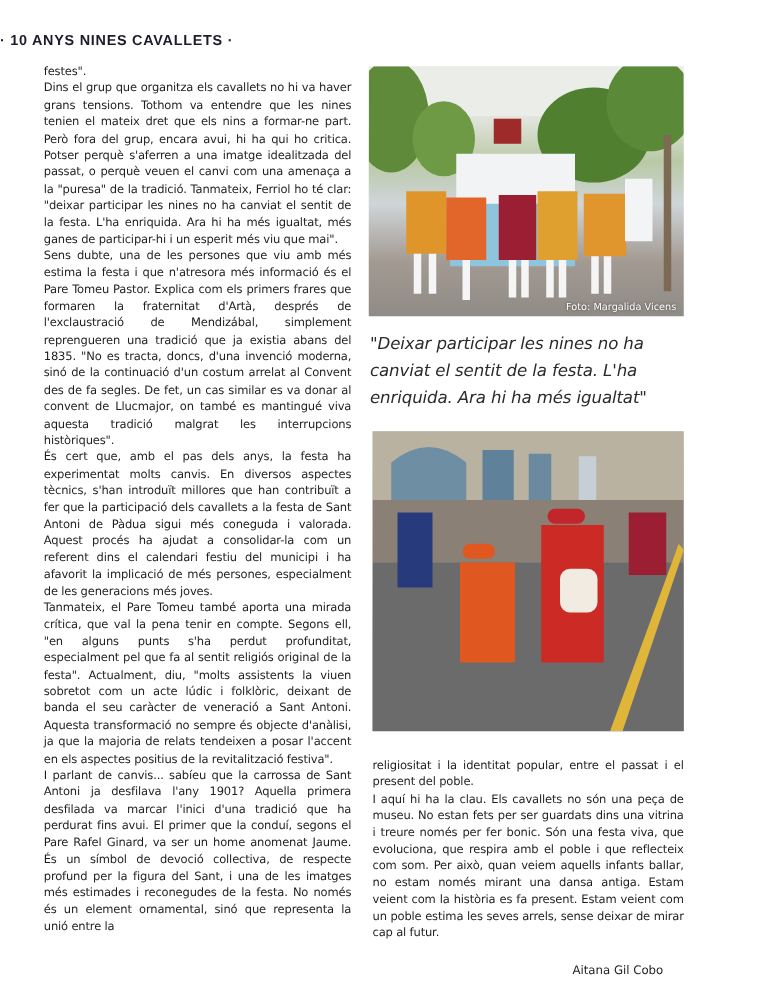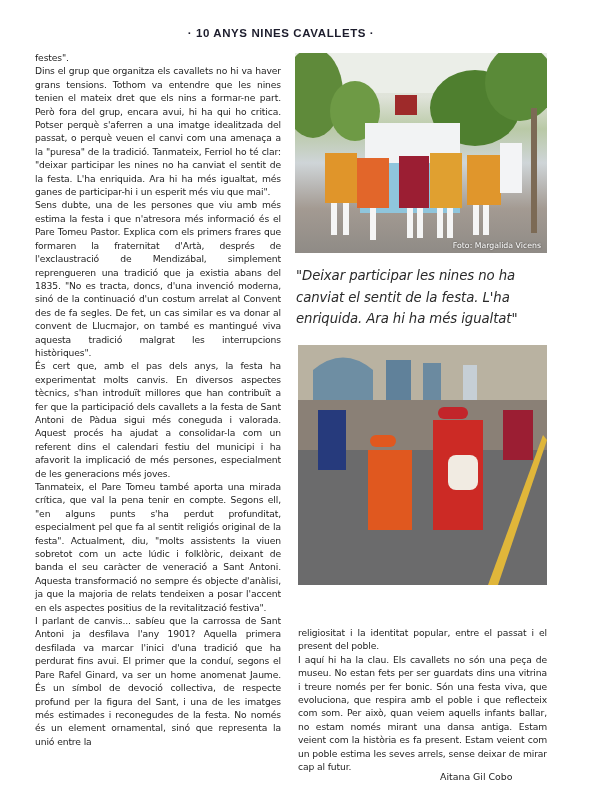--- a/index.html
+++ b/index.html
@@ -1,37 +1,37 @@
 <!DOCTYPE html>
 <html><head>
 <meta charset="utf-8">
 <style>
   html, body { margin:0; padding:0; background:#ffffff; }
   body { width:606px; height:798px; position:relative; overflow:hidden;
          font-family:"DejaVu Sans", sans-serif; color:#1e1e1e; }
-  .header { position:absolute; top:27px; left:0; width:562px; text-align:center;
+  .header { position:absolute; top:27px; left:0; width:562px; text-align:left;
             font-family:"Liberation Sans", sans-serif; font-weight:bold;
             font-size:11.5px; letter-spacing:0.6px; color:#1c1c2c; }
   .col { position:absolute; font-size:9.2px; line-height:13.4px; text-align:justify;
          letter-spacing:-0.12px; }
   .col p { margin:0; }
   .left { left:35px; top:51px; width:246px; }
-  .right { left:298px; top:626px; width:249px; }
+  .right { left:298px; top:606px; width:249px; }
   .subhead { font-weight:bold; margin-top:13px !important; }
   .photo { position:absolute; overflow:hidden; }
   .photo1 { left:295px; top:53px; width:252px; height:200px;
             background:linear-gradient(180deg,#e9ebe6 0%,#dfe3d9 22%,#b9c9a6 38%,#cfd5d8 55%,#a39a92 78%,#8f8b86 100%); }
   .photo2 { left:298px; top:345px; width:249px; height:240px;
             background:linear-gradient(180deg,#bfb8a7 0%,#a9a69a 25%,#8e8b87 45%,#6f6f70 70%,#6a6a6b 100%); }
   .credit { position:absolute; right:6px; bottom:3px; font-size:7.8px; color:#ffffff;
             text-shadow:0 0 2px rgba(0,0,0,0.6); }
   .quote { position:absolute; left:296px; top:265px; width:256px;
            font-style:italic; font-size:13.3px; line-height:21.5px; color:#2a2a2a;
            letter-spacing:-0.1px; }
-  .author { position:absolute; left:440px; top:771px; font-size:9.4px; color:#222; }
+  .author { position:absolute; left:458px; top:771px; font-size:9.4px; color:#222; }
 </style>
 </head>
 <body>
 
 <div class="header">· 10 ANYS NINES CAVALLETS ·</div>
 
 <div class="col left">
   <p>festes".</p>
   <p>Dins el grup que organitza els cavallets no hi va haver grans tensions. Tothom va entendre que les nines tenien el mateix dret que els nins a formar-ne part. Però fora del grup, encara avui, hi ha qui ho critica. Potser perquè s'aferren a una imatge idealitzada del passat, o perquè veuen el canvi com una amenaça a la "puresa" de la tradició. Tanmateix, Ferriol ho té clar: "deixar participar les nines no ha canviat el sentit de la festa. L'ha enriquida. Ara hi ha més igualtat, més ganes de participar-hi i un esperit més viu que mai".</p>
   <p>Sens dubte, una de les persones que viu amb més estima la festa i que n'atresora més informació és el Pare Tomeu Pastor. Explica com els primers frares que formaren la fraternitat d'Artà, després de l'exclaustració de Mendizábal, simplement reprengueren una tradició que ja existia abans del 1835. "No es tracta, doncs, d'una invenció moderna, sinó de la continuació d'un costum arrelat al Convent des de fa segles. De fet, un cas similar es va donar al convent de Llucmajor, on també es mantingué viva aquesta tradició malgrat les interrupcions històriques".</p>

